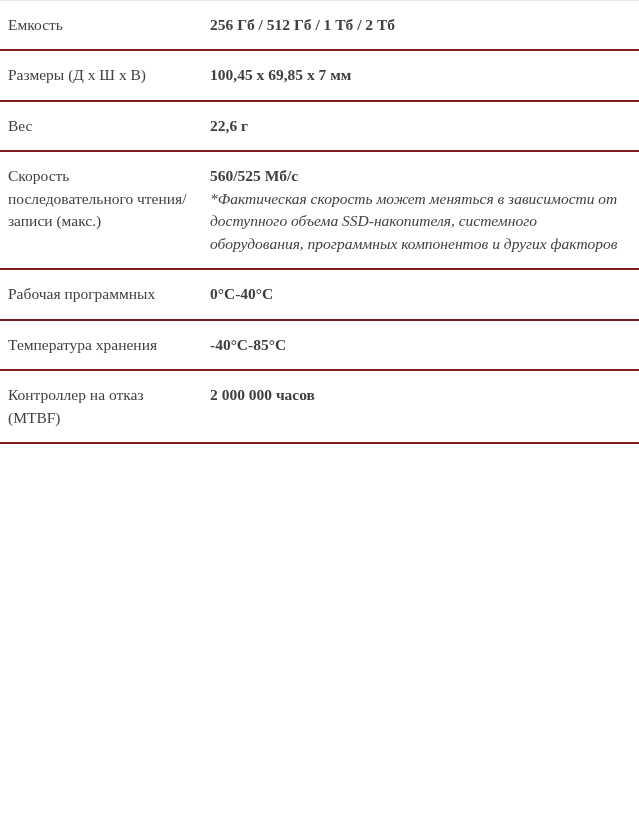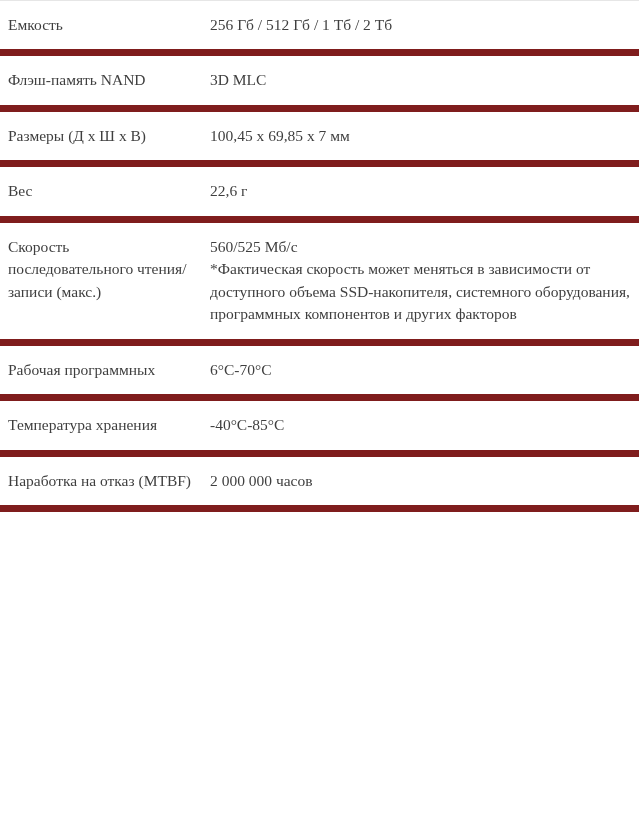--- a/index.html
+++ b/index.html
@@ -13,21 +13,21 @@
     font-family: "Liberation Serif", serif;
     color: #333333;
     overflow: hidden;
   }
   .spec-table {
     width: 639px;
     border-collapse: collapse;
     table-layout: fixed;
   }
   .spec-table tr {
-    border-bottom: 7px solid #7f1d1d;
+    border-bottom: 2px solid #7f1d1d;
   }
   .spec-table tr:first-child {
     border-top: 1px solid #e6e6e6;
   }
   .spec-table td {
     vertical-align: top;
     padding: 13px 8px 13px 8px;
     font-size: 15.5px;
     line-height: 1.45;
   }
@@ -35,40 +35,36 @@
     width: 186px;
     padding-left: 8px;
     color: #3f3f3f;
   }
   .spec-table td.value {
     color: #3f3f3f;
     padding-left: 8px;
   }
   .value .main-line {
     display: block;
+    font-weight: bold;
   }
   .value .note-line {
     display: block;
+    font-style: italic;
   }
 </style>
 </head>
 <body>
 
 <table class="spec-table">
   <tbody>
     <tr>
       <td class="label">Емкость</td>
       <td class="value">
         <span class="main-line">256 Гб / 512 Гб / 1 Тб / 2 Тб</span>
-      </td>
-    </tr>
-    <tr>
-      <td class="label">Флэш-память NAND</td>
-      <td class="value">
-        <span class="main-line">3D MLC</span>
       </td>
     </tr>
     <tr>
       <td class="label">Размеры (Д х Ш х В)</td>
       <td class="value">
         <span class="main-line">100,45 x 69,85 x 7 мм</span>
       </td>
     </tr>
     <tr>
       <td class="label">Вес</td>
@@ -79,29 +75,29 @@
     <tr>
       <td class="label">Скорость последовательного чтения/записи (макс.)</td>
       <td class="value">
         <span class="main-line">560/525 Мб/с</span>
         <span class="note-line">*Фактическая скорость может меняться в зависимости от доступного объема SSD-накопителя, системного оборудования, программных компонентов и других факторов</span>
       </td>
     </tr>
     <tr>
       <td class="label">Рабочая программных</td>
       <td class="value">
-        <span class="main-line">6°C-70°C</span>
+        <span class="main-line">0°C-40°C</span>
       </td>
     </tr>
     <tr>
       <td class="label">Температура хранения</td>
       <td class="value">
         <span class="main-line">-40°C-85°C</span>
       </td>
     </tr>
     <tr>
-      <td class="label">Наработка на отказ (MTBF)</td>
+      <td class="label">Контроллер на отказ (MTBF)</td>
       <td class="value">
         <span class="main-line">2 000 000 часов</span>
       </td>
     </tr>
   </tbody>
 </table>
 
 </body></html>

